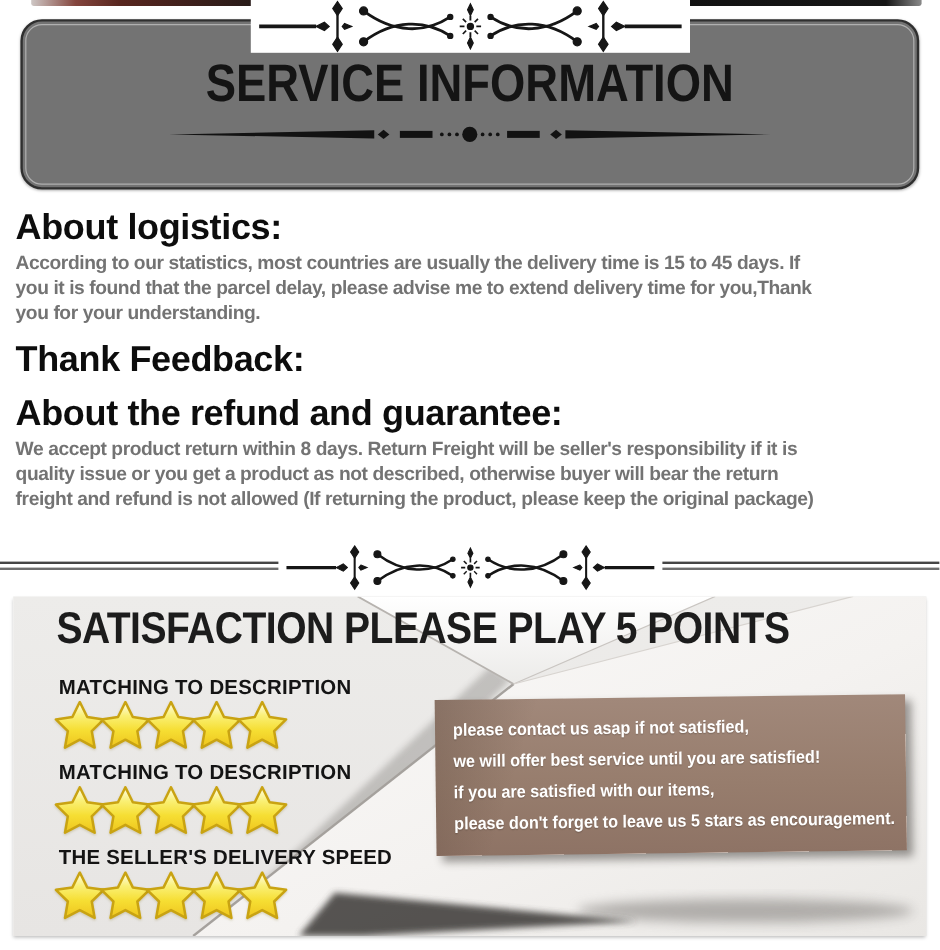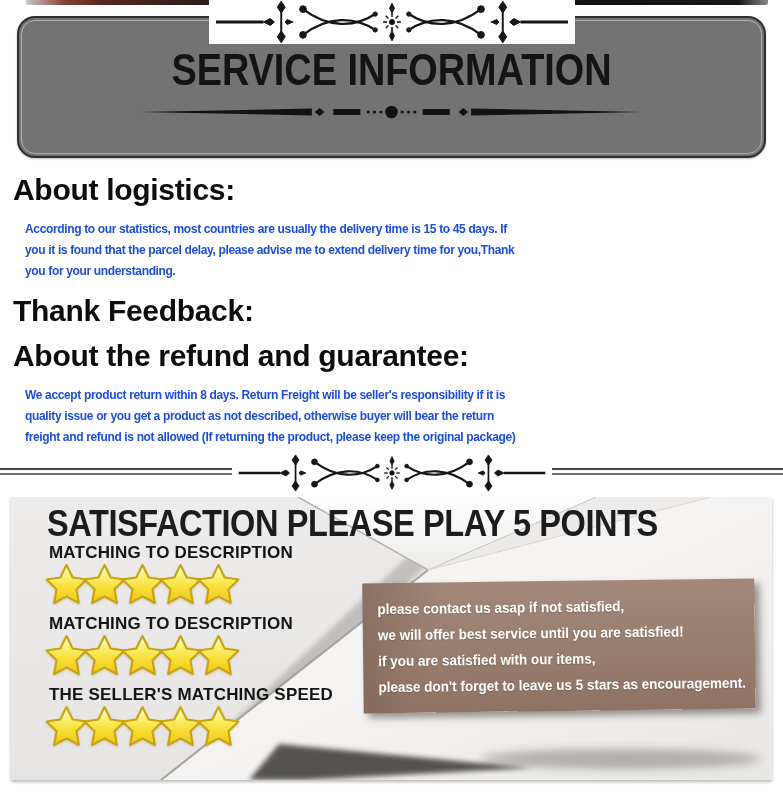--- a/index.html
+++ b/index.html
@@ -17,34 +17,34 @@
   
   .header-box{position:absolute;top:16px;left:17px;right:17px;height:138px;background:#737373;
     border:2px solid #2f2f2f;border-radius:18px;box-shadow:0 1px 2px rgba(0,0,0,.25);}
   .header-box::after{content:"";position:absolute;inset:2px;border:1px solid #b0b0b0;border-radius:14px;pointer-events:none;}
   .title{margin:0;padding-top:27px;text-align:center;font-size:44px;font-weight:900;color:#141414;
     letter-spacing:0;transform:scaleX(.86);white-space:nowrap;}
   .title-divider{display:block;margin:9px auto 0;width:505px;height:16px;}
   
   .content{position:absolute;top:162px;left:0;right:0;padding:0 13px;}
   .sec-heading{margin:11px 0 2px;font-size:30px;font-weight:800;color:#0d0d0d;letter-spacing:-.3px;}
-  .sec-body{margin:12px;font-size:12px;font-weight:700;color:#1d4ed8;line-height:21px;
+  .sec-body{margin:0;font-size:16px;font-weight:700;color:#737373;line-height:21px;
     letter-spacing:-.35px;white-space:pre-line;}
   
   .mid-divider{position:absolute;top:452px;left:0;right:0;height:42px;}
   .dline{position:absolute;top:16px;left:0;right:0;height:3px;
     border-top:2px solid #454545;border-bottom:2px solid #6d6d6d;}
   .flourish.mid{top:1px;width:310px;height:40px;}
   
   .satisfaction-panel{position:absolute;top:497px;left:11px;width:761px;height:283px;overflow:hidden;
     background:linear-gradient(180deg,#edecea 0%,#e7e5e3 100%);box-shadow:0 2px 3px rgba(0,0,0,.28);}
   .curl-svg{position:absolute;inset:0;width:100%;height:100%;z-index:1;}
   .panel-title{position:absolute;left:36px;top:6px;z-index:2;margin:0;font-size:37px;font-weight:900;
     color:#1c1c1c;letter-spacing:-.5px;transform:scaleX(.88);transform-origin:left center;white-space:nowrap;}
-  .ratings{position:absolute;left:38px;top:46px;z-index:2;}
+  .ratings{position:absolute;left:38px;top:66px;z-index:2;}
   .rating-label{margin:0;font-size:17px;font-weight:900;color:#141414;letter-spacing:.2px;white-space:nowrap;}
   .stars{display:flex;margin:1px 0 6px -5px;height:44px;}
   .stars svg{width:45px;height:44px;margin-right:-7px;filter:drop-shadow(0 1px 1px rgba(120,100,0,.25));}
   
   .notice-box{position:absolute;left:352px;top:84px;width:392px;height:130px;z-index:3;box-sizing:border-box;
     padding:13px 0 0 15px;transform:rotate(-.7deg);
     background:linear-gradient(180deg,#a1887a 0%,#977d6d 55%,#8e7365 100%);
     box-shadow:5px 5px 7px rgba(40,35,30,.45);}
   .notice-box::before{content:"";position:absolute;inset:0;pointer-events:none;
     background:linear-gradient(108deg,rgba(50,35,25,.22) 0%,rgba(50,35,25,0) 20%);}
@@ -215,21 +215,21 @@
           </svg>
           <svg viewBox="0 0 42 42">
             <path d="M21 1 L26.9 12.9 L40 14.8 L30.5 24.1 L32.8 37.2 L21 30.9 L9.2 37.2 L11.5 24.1 L2 14.8 L15.1 12.9 Z" fill="url(#starGrad)" stroke="#c9a312" stroke-width="2" stroke-linejoin="round"></path>
           </svg>
           <svg viewBox="0 0 42 42">
             <path d="M21 1 L26.9 12.9 L40 14.8 L30.5 24.1 L32.8 37.2 L21 30.9 L9.2 37.2 L11.5 24.1 L2 14.8 L15.1 12.9 Z" fill="url(#starGrad)" stroke="#c9a312" stroke-width="2" stroke-linejoin="round"></path>
           </svg>
         </div>
     </div>
     <div>
-      <p class="rating-label">THE SELLER'S MATCHING SPEED</p>
+      <p class="rating-label">THE SELLER'S DELIVERY SPEED</p>
       <div class="stars">
           <svg viewBox="0 0 42 42">
             <path d="M21 1 L26.9 12.9 L40 14.8 L30.5 24.1 L32.8 37.2 L21 30.9 L9.2 37.2 L11.5 24.1 L2 14.8 L15.1 12.9 Z" fill="url(#starGrad)" stroke="#c9a312" stroke-width="2" stroke-linejoin="round"></path>
           </svg>
           <svg viewBox="0 0 42 42">
             <path d="M21 1 L26.9 12.9 L40 14.8 L30.5 24.1 L32.8 37.2 L21 30.9 L9.2 37.2 L11.5 24.1 L2 14.8 L15.1 12.9 Z" fill="url(#starGrad)" stroke="#c9a312" stroke-width="2" stroke-linejoin="round"></path>
           </svg>
           <svg viewBox="0 0 42 42">
             <path d="M21 1 L26.9 12.9 L40 14.8 L30.5 24.1 L32.8 37.2 L21 30.9 L9.2 37.2 L11.5 24.1 L2 14.8 L15.1 12.9 Z" fill="url(#starGrad)" stroke="#c9a312" stroke-width="2" stroke-linejoin="round"></path>
           </svg>

